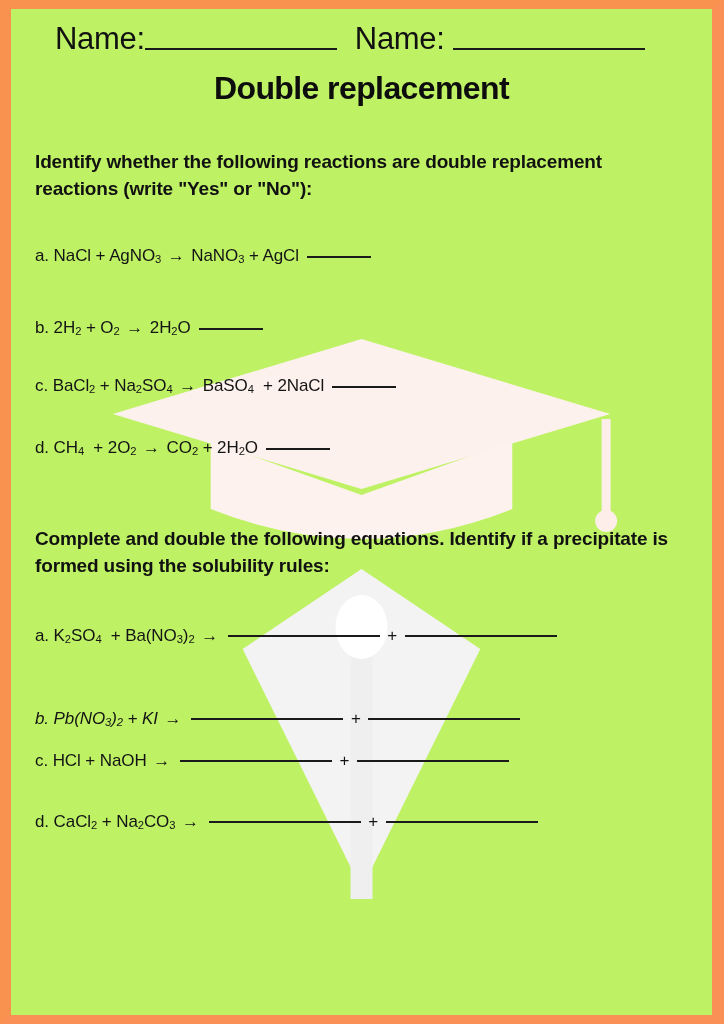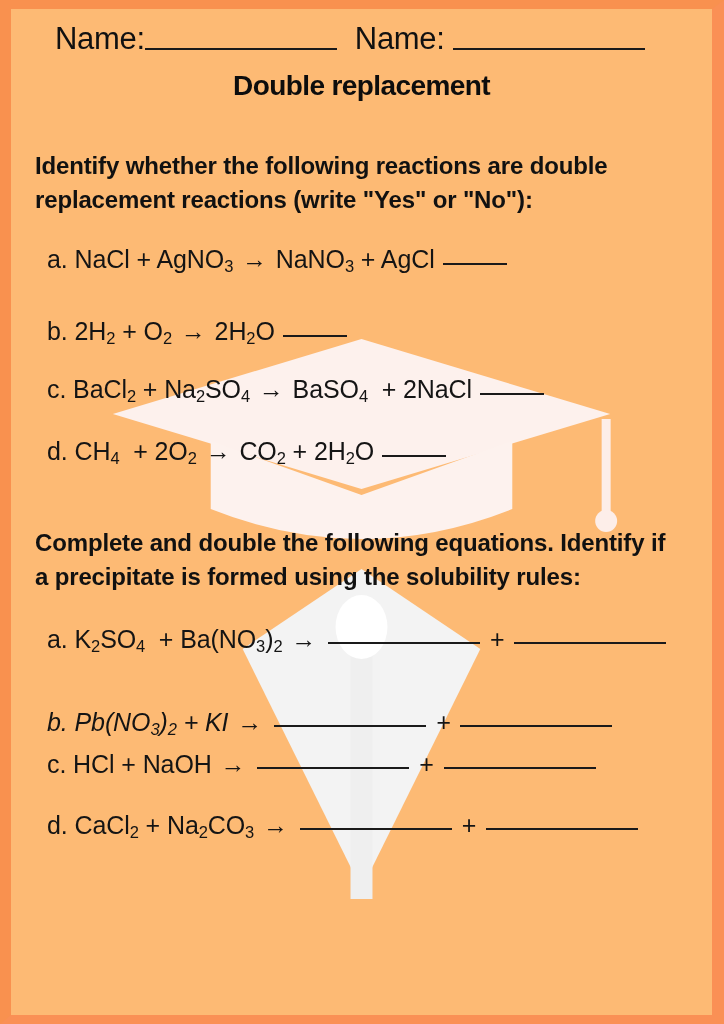--- a/index.html
+++ b/index.html
@@ -24,21 +24,21 @@
     border-bottom: 9px solid #fa9055;
     border-left: 11px solid #f9914f;
     border-right: 12px solid #fa9055;
     overflow: hidden;
   }
 
   .sheet {
     position: relative;
     width: 100%;
     height: 100%;
-    background: #fdba74;
+    background: #bef264;
     overflow: hidden;
   }
 
   
   .watermark {
     position: absolute;
     left: 0;
     top: 0;
     width: 100%;
     height: 100%;
@@ -79,51 +79,50 @@
   .rule-name { width: 192px; margin-right: 18px; }
   .rule-date { width: 192px; margin-left: 8px; }
 
   
   .title {
     position: absolute;
     left: 0;
     top: 62px;
     width: 100%;
     text-align: center;
-    font-size: 28px;
+    font-size: 32px;
     font-weight: 700;
     color: #0d0d0d;
     letter-spacing: -0.6px;
     line-height: 1.1;
   }
 
   
   .instructions {
     position: absolute;
     left: 24px;
     width: 646px;
-    font-size: 24px;
+    font-size: 19px;
     font-weight: 700;
     color: #111111;
     line-height: 1.42;
     letter-spacing: -0.15px;
   }
   .instr-1 { top: 140px; }
   .instr-2 { top: 517px; }
 
   
   .eq {
     position: absolute;
     left: 24px;
-    font-size: 25px;
+    font-size: 17px;
     color: #141414;
     white-space: nowrap;
     letter-spacing: -0.1px;
     line-height: 1;
-    margin-left: 12px;
   }
   .eq sub {
     font-size: 0.66em;
     vertical-align: -0.22em;
     line-height: 0;
   }
   .arrow { padding: 0 2px; }
 
   
   .blank-s {

